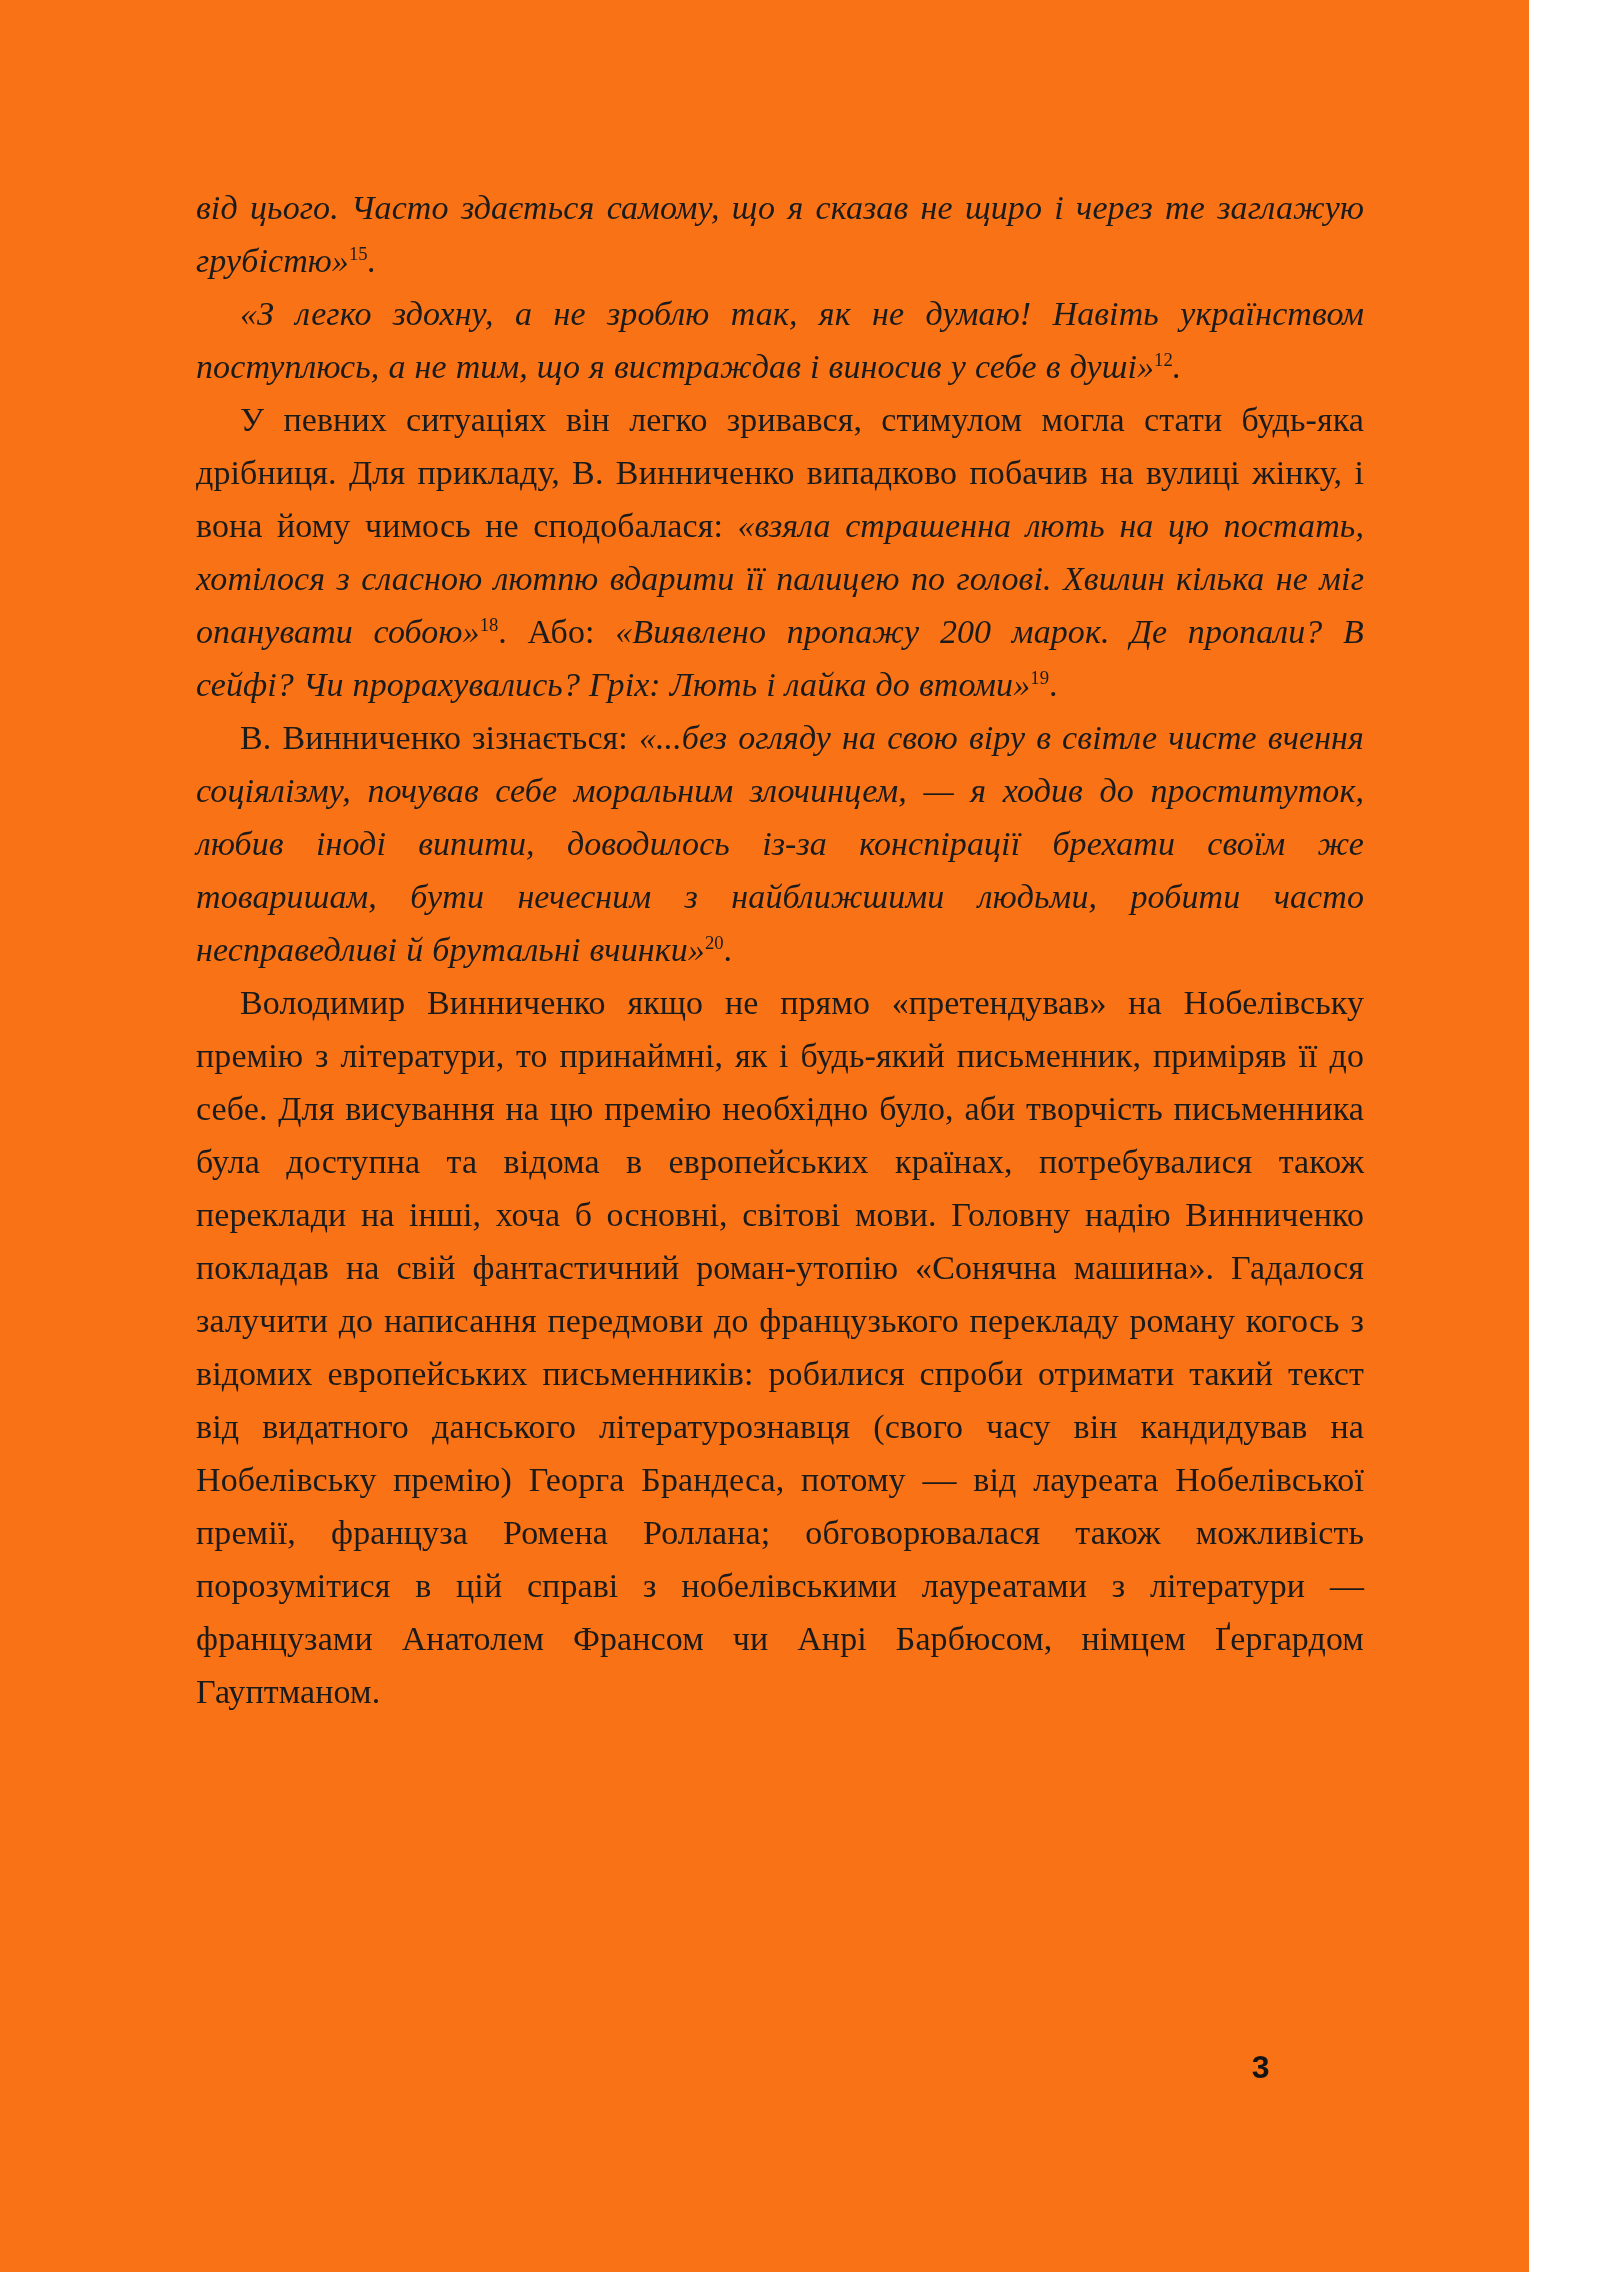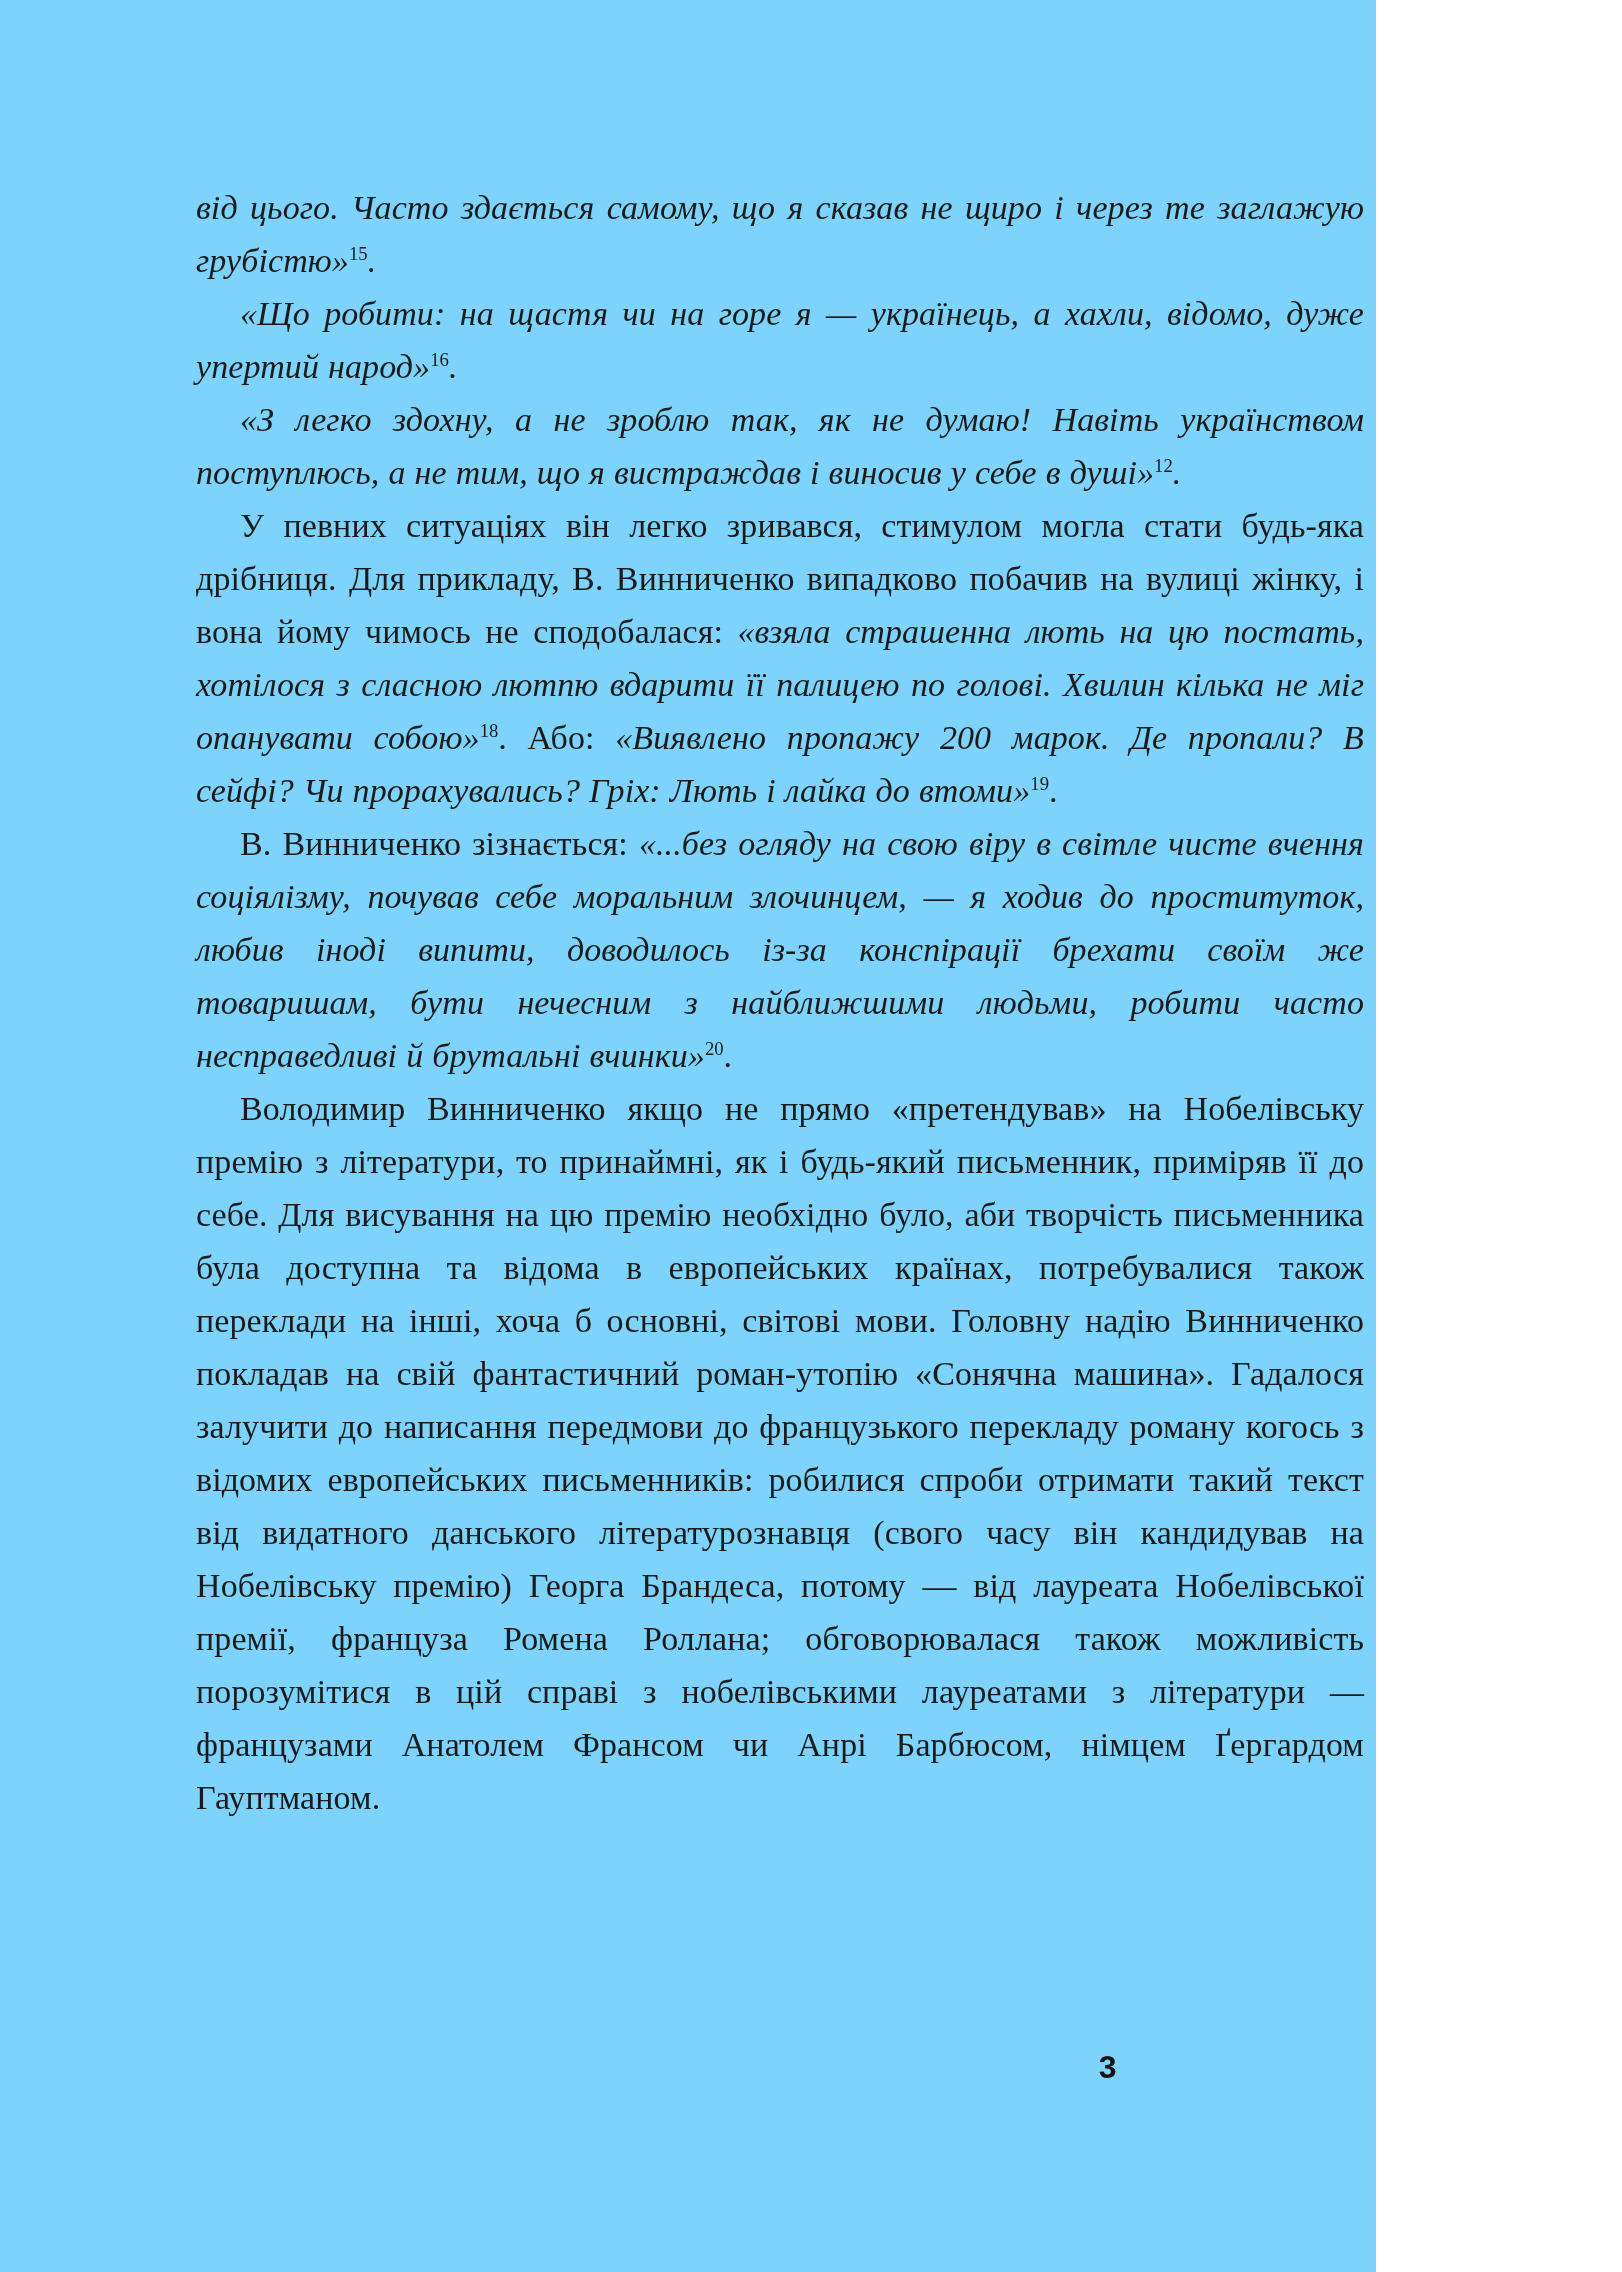--- a/index.html
+++ b/index.html
@@ -3,23 +3,23 @@
 <meta charset="utf-8">
 <title>Book page 13</title>
 <style>
   html, body {
     margin: 0;
     padding: 0;
     background: #ffffff;
   }
   .page {
     position: relative;
-    width: 1376px;
+    width: 1529px;
     height: 2273px;
-    background: #7dd3fc;
+    background: #f97316;
     overflow: hidden;
     box-sizing: border-box;
     font-family: "Liberation Serif", "DejaVu Serif", serif;
     color: #1b1b1b;
   }
   .text-column {
     position: absolute;
     left: 196px;
     top: 181px;
     width: 1168px;
@@ -64,21 +64,20 @@
 </style>
 </head>
 <body>
 
 <div class="page">
 
   <div class="text-column">
 
     <p class="para quote"><span>від цього. Часто здається самому, що я сказав не щиро і через те заглажую грубістю»</span><span class="sup">15</span><span>.</span></p>
 
-    <p class="para quote indent"><span>«Що робити: на щастя чи на горе я — українець, а хахли, відомо, дуже упертий народ»</span><span class="sup">16</span><span>.</span></p>
 
     <p class="para quote indent"><span>«З легко здохну, а не зроблю так, як не думаю! Навіть українством поступлюсь, а не тим, що я вистраждав і виносив у себе в душі»</span><span class="sup">12</span><span>.</span></p>
 
     <p class="para indent"><span class="inline-roman">У певних ситуаціях він легко зривався, стимулом могла стати будь-яка дрібниця. Для прикладу, В. Винниченко випадково побачив на вулиці жінку, і вона йому чимось не сподобалася: </span><span class="inline-italic">«взяла страшенна лють на цю постать, хотілося з сласною лютпю вдарити її палицею по голові. Хвилин кілька не міг опанувати собою»</span><span class="sup">18</span><span class="inline-roman">. Або: </span><span class="inline-italic">«Виявлено пропажу 200 марок. Де пропали? В сейфі? Чи прорахувались? Гріх: Лють і лайка до втоми»</span><span class="sup">19</span><span class="inline-roman">.</span></p>
 
     <p class="para indent"><span class="inline-roman">В. Винниченко зізнається: </span><span class="inline-italic">«...без огляду на свою віру в світле чисте вчення соціялізму, почував себе моральним злочинцем, — я ходив до проституток, любив іноді випити, доводилось із-за конспірації брехати своїм же товаришам, бути нечесним з найближшими людьми, робити часто несправедливі й брутальні вчинки»</span><span class="sup">20</span><span class="inline-roman">.</span></p>
 
     <p class="para indent"><span>Володимир Винниченко якщо не прямо «претендував» на Нобелівську премію з літератури, то принаймні, як і будь-який письменник, приміряв її до себе. Для висування на цю премію необхідно було, аби творчість письменника була доступна та відома в европейських країнах, потребувалися також переклади на інші, хоча б основні, світові мови. Головну надію Винниченко покладав на свій фантастичний роман-утопію «Сонячна машина». Гадалося залучити до написання передмови до французького перекладу роману когось з відомих европейських письменників: робилися спроби отримати такий текст від видатного данського літературознавця (свого часу він кандидував на Нобелівську премію) Георга Брандеса, потому — від лауреата Нобелівської премії, француза Ромена Роллана; обговорювалася також можливість порозумітися в цій справі з нобелівськими лауреатами з літератури — французами Анатолем Франсом чи Анрі Барбюсом, німцем Ґергардом Гауптманом.</span></p>
 
   </div>

